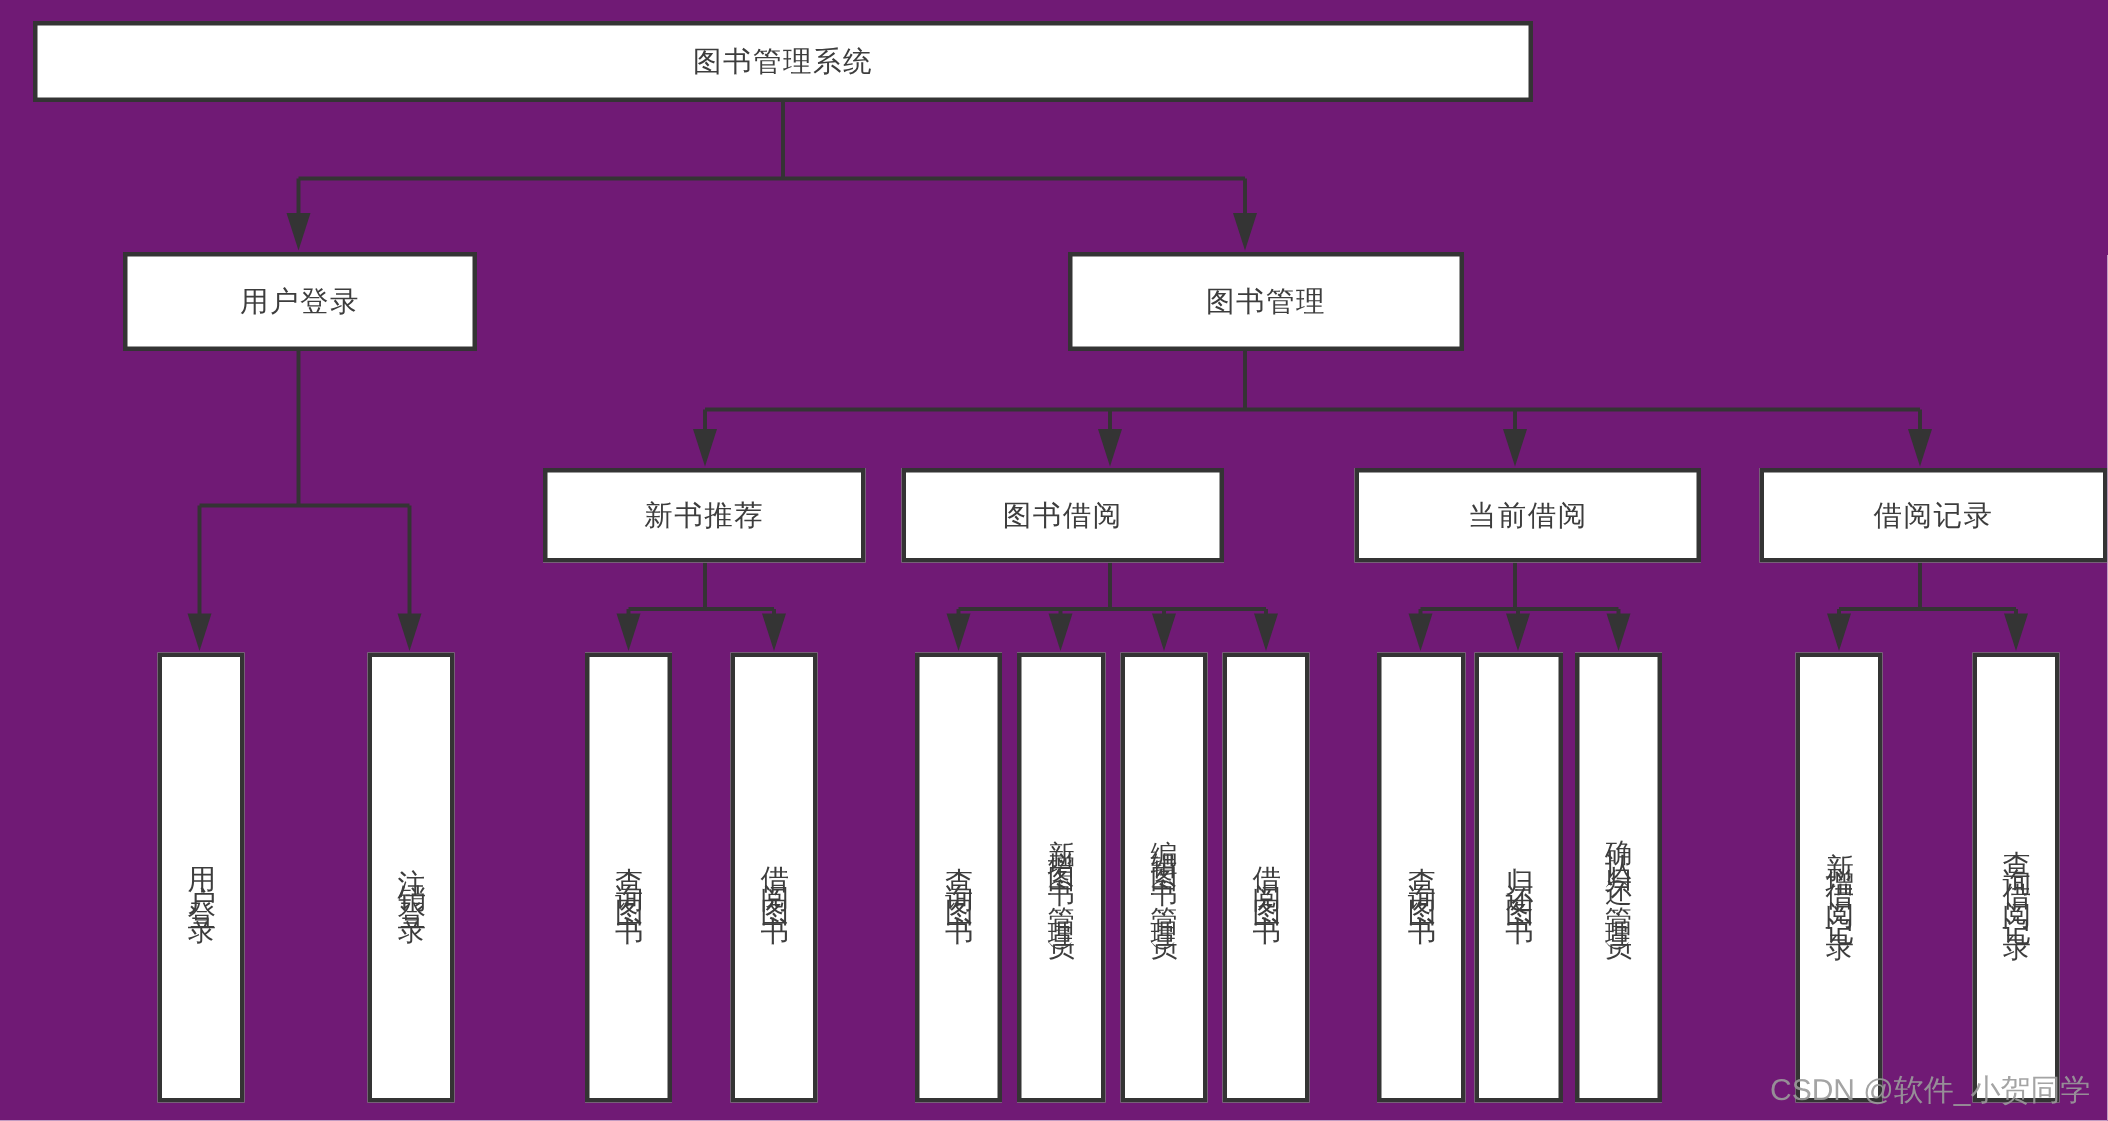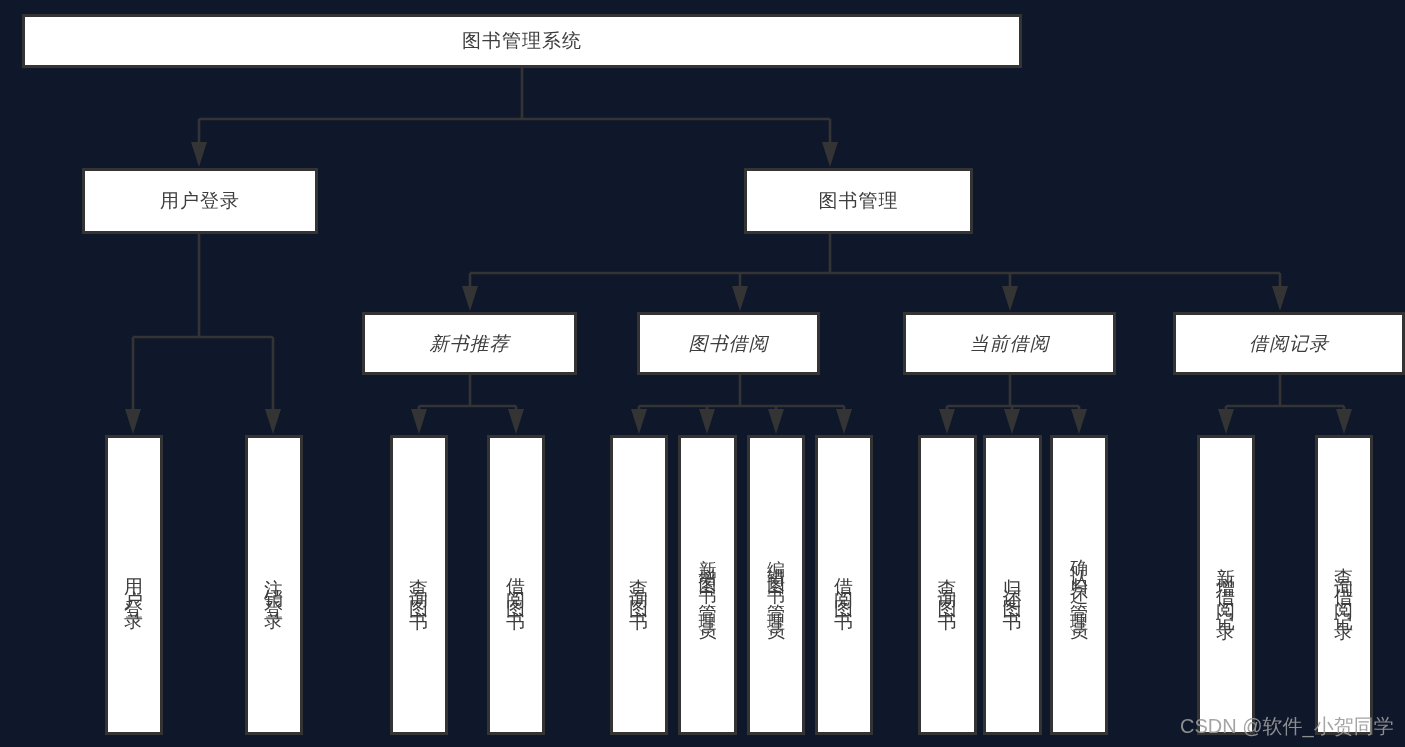--- a/index.html
+++ b/index.html
@@ -1,21 +1,21 @@
 <!DOCTYPE html>
 <html><head>
 <meta charset="utf-8">
 <style>
   html, body { margin: 0; padding: 0; background: #ffffff; }
   body { font-family: "Liberation Sans", sans-serif; }
   .canvas {
     position: relative;
     width: 1405px;
     height: 747px;
-    background: #0f172a;
+    background: #701a75;
     overflow: hidden;
   }
   .connectors {
     position: absolute;
     left: 0; top: 0;
     width: 1405px; height: 747px;
     pointer-events: none;
   }
   .node {
     position: absolute;
@@ -27,21 +27,21 @@
     justify-content: center;
     color: #3d3d3d;
   }
   .node .label {
     font-size: 19px;
     letter-spacing: 1px;
     white-space: nowrap;
   }
   .root   { left: 22px;  top: 14px;  width: 1000px; height: 54px; }
   .lvl2   { top: 168px; height: 66px; }
-  .lvl3   { top: 312px; height: 63px; font-style: italic; }
+  .lvl3   { top: 312px; height: 63px; }
   .leaf   { top: 435px; height: 300px; width: 58px; }
   .leaf .vlabel {
     writing-mode: vertical-lr;
     text-orientation: mixed;
     font-size: 19px;
     letter-spacing: 11px;
     line-height: 1;
     white-space: nowrap;
   }
   .leaf.long .vlabel {
@@ -97,31 +97,31 @@
     </g>
   </svg>
 
   <div class="node root">
     <span class="label">图书管理系统</span>
   </div>
 
   <div class="node lvl2" style="left:82px; width:236px;">
     <span class="label">用户登录</span>
   </div>
-  <div class="node lvl2" style="left:712px; width:229px;margin-left:32px;">
+  <div class="node lvl2" style="left:712px; width:264px;">
     <span class="label">图书管理</span>
   </div>
 
   <div class="node lvl3" style="left:362px; width:215px;">
     <span class="label">新书推荐</span>
   </div>
-  <div class="node lvl3" style="left:637px; width:183px;">
+  <div class="node lvl3" style="left:601px; width:215px;">
     <span class="label">图书借阅</span>
   </div>
-  <div class="node lvl3" style="left:903px; width:213px;">
+  <div class="node lvl3" style="left:903px; width:231px;">
     <span class="label">当前借阅</span>
   </div>
   <div class="node lvl3" style="left:1173px; width:232px;">
     <span class="label">借阅记录</span>
   </div>
 
   <div class="node leaf" style="left:105px;">
     <span class="vlabel">用户登录</span>
   </div>
   <div class="node leaf" style="left:245px;">

